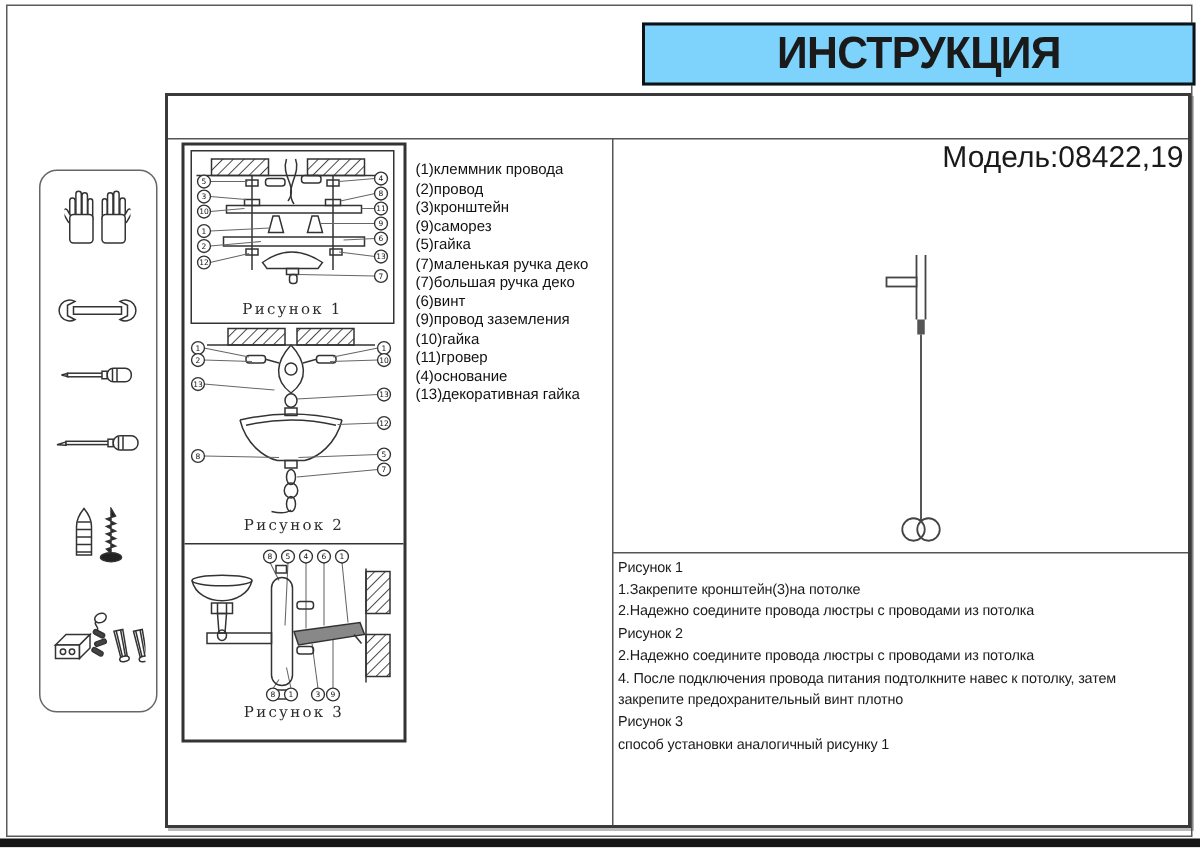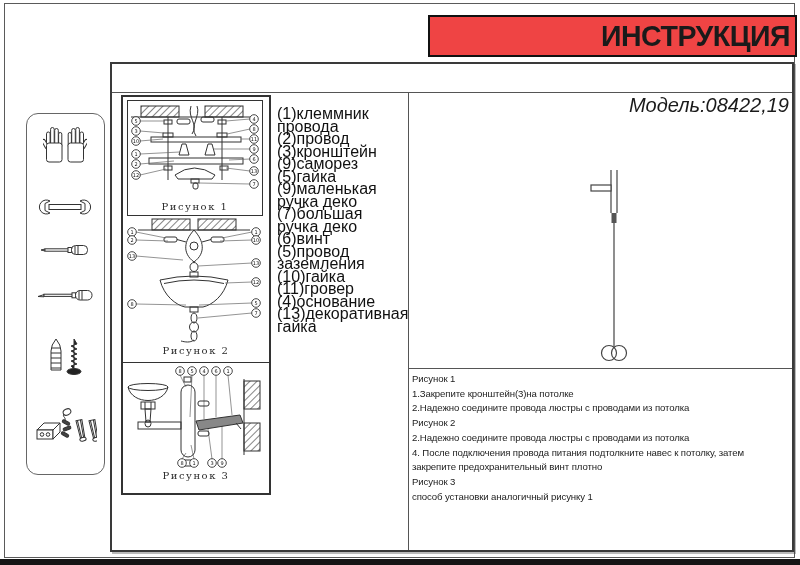--- a/index.html
+++ b/index.html
@@ -1,34 +1,34 @@
 <!DOCTYPE html>
 <html><head>
 <meta charset="utf-8">
 <style>
   html,body{margin:0;padding:0;background:#fff;}
   #page{position:relative;width:800px;height:565px;background:#fff;overflow:hidden;
         font-family:"Liberation Sans",sans-serif;color:#1a1a1a;}
   .abs{position:absolute;}
   .page-border{left:4px;top:3px;width:789px;height:553px;border:1px solid #5a5a5a;}
   .bottom-bar{left:0;top:559px;width:800px;height:6px;background:#151515;}
-  .title-box{left:428px;top:15px;width:365px;height:38px;border:2px solid #111;background:#ef4444;
-             display:flex;align-items:center;justify-content:flex-end;}
+  .title-box{left:428px;top:15px;width:365px;height:38px;border:2px solid #111;background:#7dd3fc;
+             display:flex;align-items:center;justify-content:center;}
   .title-text{font-size:30px;font-weight:bold;letter-spacing:-.5px;transform:scaleX(.95);white-space:nowrap;}
   .main-panel{left:110px;top:62px;width:680px;height:486px;border:2px solid #3a3a3a;
               box-shadow:2px 2px 0 rgba(60,60,60,.35);background:#fff;overflow:hidden;}
   .hline-top{left:0;right:0;top:28px;border-top:1px solid #555;}
   .vdivider{left:296px;top:28px;bottom:0;border-left:1px solid #555;}
   .hline-mid{left:296px;right:0;top:304px;border-top:1px solid #555;}
-  .model-label{top:30px;right:3px;width:380px;text-align:right;font-size:20px;white-space:nowrap;overflow:hidden;font-style:italic;}
+  .model-label{top:30px;right:3px;width:380px;text-align:right;font-size:20px;white-space:nowrap;overflow:hidden;}
   .figures-outer{left:9px;top:31px;width:146px;height:396px;border:2px solid #333;}
   .fig1-box{left:4px;top:3px;width:134px;height:114px;border:1px solid #333;}
   .fig-label{width:100%;text-align:center;font-family:"DejaVu Serif",serif;font-size:10px;
              letter-spacing:1.5px;color:#2b2b2b;white-space:nowrap;}
-  .parts-list{left:165px;top:44px;width:120px;font-size:16px;line-height:12.5px;color:#111;}
+  .parts-list{left:165px;top:44px;width:120px;font-size:10px;line-height:12.5px;color:#111;}
   .instructions{left:300px;top:308px;width:376px;font-size:9.6px;line-height:14.7px;
                 letter-spacing:-.1px;color:#1c1c1c;}
   .tools-panel{left:26px;top:113px;width:77px;height:360px;border:1px solid #666;border-radius:12px;background:#fff;}
   svg{display:block;}
 </style>
 </head>
 <body>
 
 <div id="page">
 
@@ -354,27 +354,27 @@
         <div>(1)клеммник провода</div>
 
         <div>(2)провод</div>
 
         <div>(3)кронштейн</div>
 
         <div>(9)саморез</div>
 
         <div>(5)гайка</div>
 
-        <div>(9)маленькая ручка деко</div>
+        <div>(7)маленькая ручка деко</div>
 
         <div>(7)большая ручка деко</div>
 
         <div>(6)винт</div>
 
-        <div>(5)провод заземления</div>
+        <div>(9)провод заземления</div>
 
         <div>(10)гайка</div>
 
         <div>(11)гровер</div>
 
         <div>(4)основание</div>
 
         <div>(13)декоративная гайка</div>
       </div>
 

